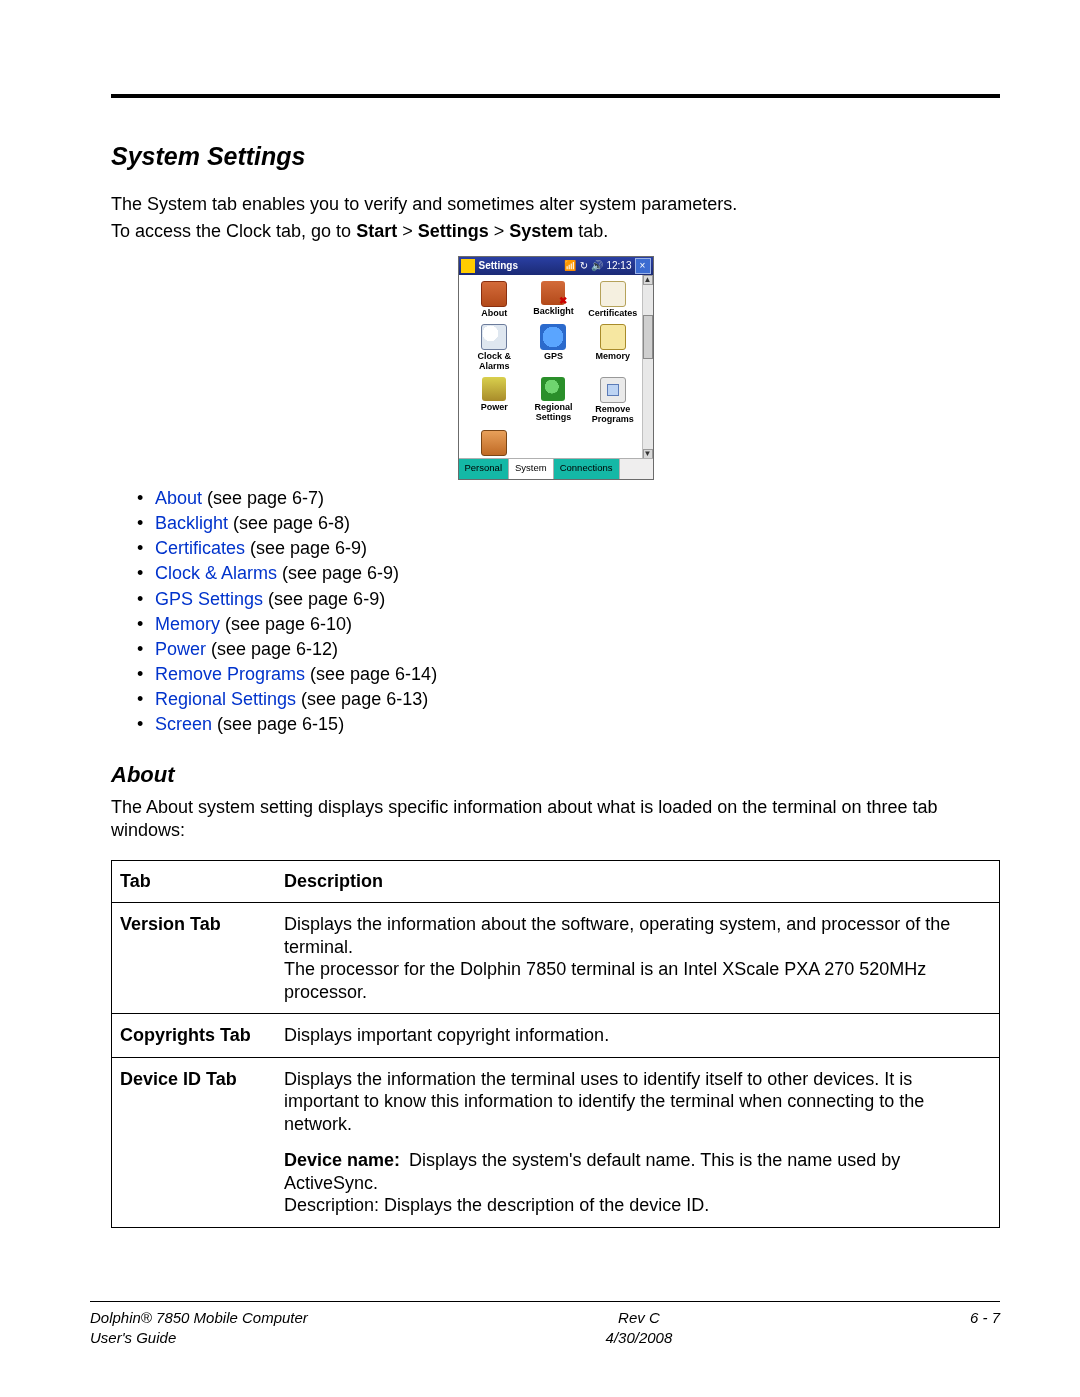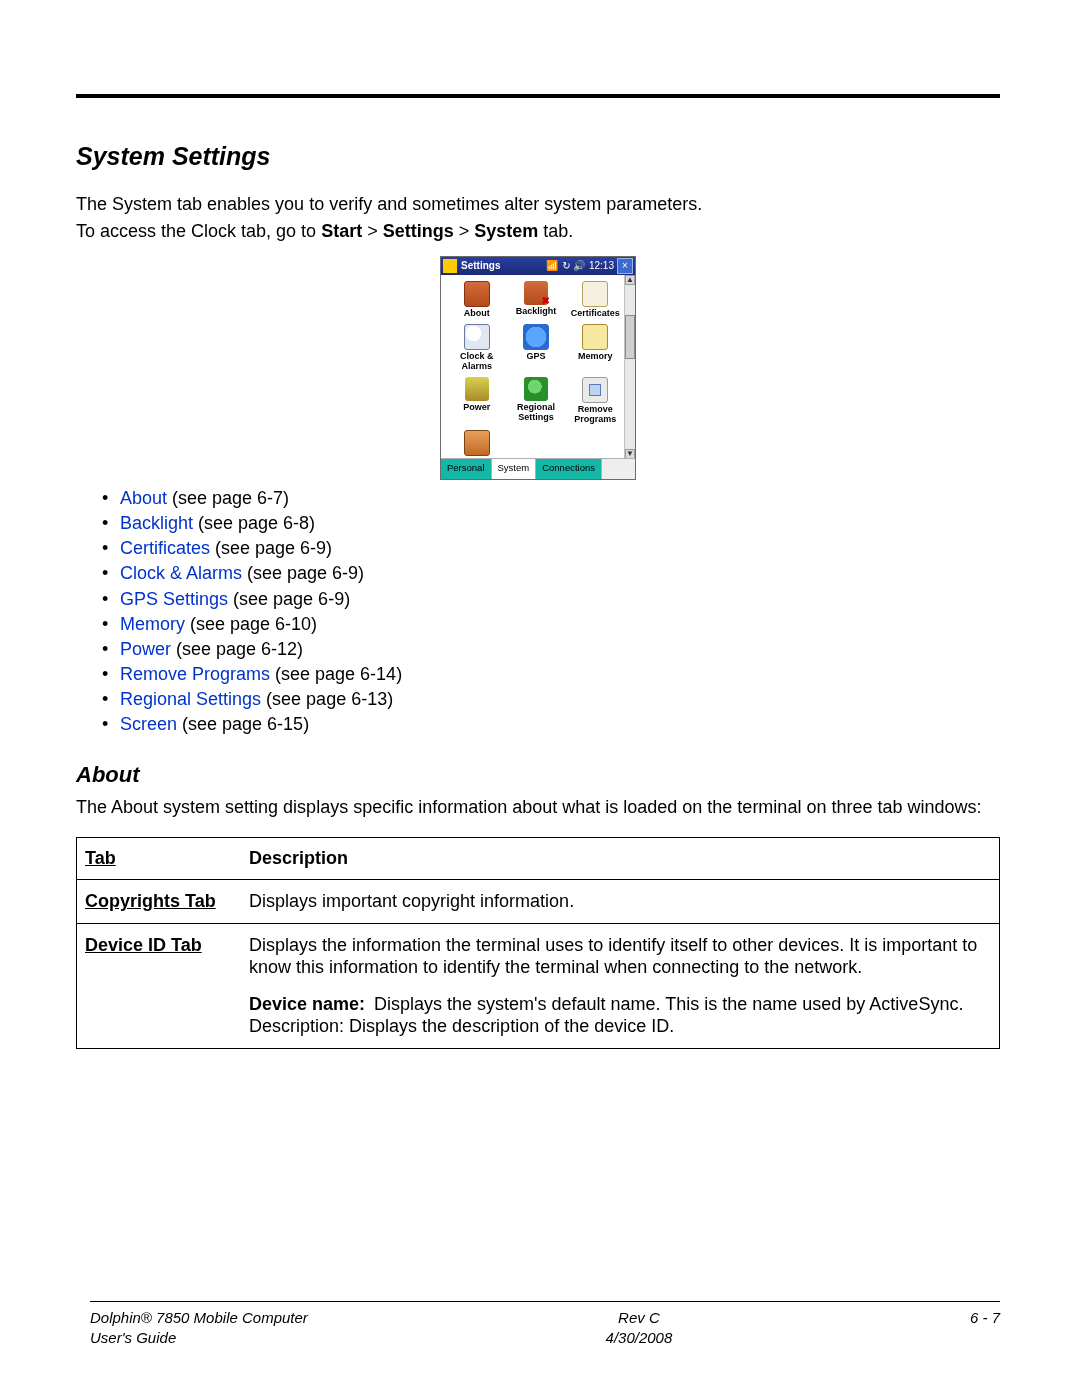--- a/index.html
+++ b/index.html
@@ -7,21 +7,21 @@
     padding: 0;
     background: #fff;
     font-family: Arial, Helvetica, sans-serif;
     color: #000;
   }
   .page {
     width: 1080px;
     height: 1397px;
     position: relative;
     box-sizing: border-box;
-    padding: 94px 80px 0 76px;
+    padding: 94px 80px 0 111px;
   }
   .hr-heavy {
     border-top: 4px solid #000;
     margin-bottom: 44px;
   }
   h2.section-heading {
     font-family: Arial, Helvetica, sans-serif;
     font-style: italic;
     font-weight: bold;
     font-size: 25px;
@@ -189,21 +189,21 @@
   table.info td {
     border-bottom: 1px solid #000;
     vertical-align: top;
     padding: 10px 8px;
     line-height: 1.25;
   }
   table.info td.label {
     font-weight: bold;
     width: 148px;
   }
-  table.info .outer-left { border-left: 1px solid #000; text-decoration: underline; }
+  table.info .outer-left { border-left: 1px solid #000; }
   table.info .outer-right { border-right: 1px solid #000; }
   .sub-row { margin-top: 14px; }
   .sub-row .k { font-weight: bold; display: inline-block; min-width: 120px; }
   
   .footer {
     position: absolute;
     left: 90px; right: 80px;
     bottom: 50px;
     border-top: 1px solid #000;
     padding-top: 6px;
@@ -312,20 +312,25 @@
   </div>
 
   <h3 class="section-heading">About</h3>
   <p class="para">The About system setting displays specific information about what is loaded on the terminal on three tab windows:</p>
 
   <table class="info">
     <tbody>
         <tr>
       <th class="outer-left">Tab</th>
       <th class="outer-right">Description</th>
+    </tr>
+    <tr>
+      <td class="label outer-left">Version Tab</td>
+      <td class="outer-right" style="white-space:pre-line">Displays the information about the software, operating system, and processor of the terminal.
+The processor for the Dolphin 7850 terminal is an Intel XScale PXA 270 520MHz processor.</td>
     </tr>
     <tr>
       <td class="label outer-left">Copyrights Tab</td>
       <td class="outer-right">Displays important copyright information.</td>
     </tr>
     <tr>
       <td class="label outer-left">Device ID Tab</td>
       <td class="outer-right">
         <div>Displays the information the terminal uses to identify itself to other devices. It is important to know this information to identify the terminal when connecting to the network.</div>
         <div class="sub-row">

